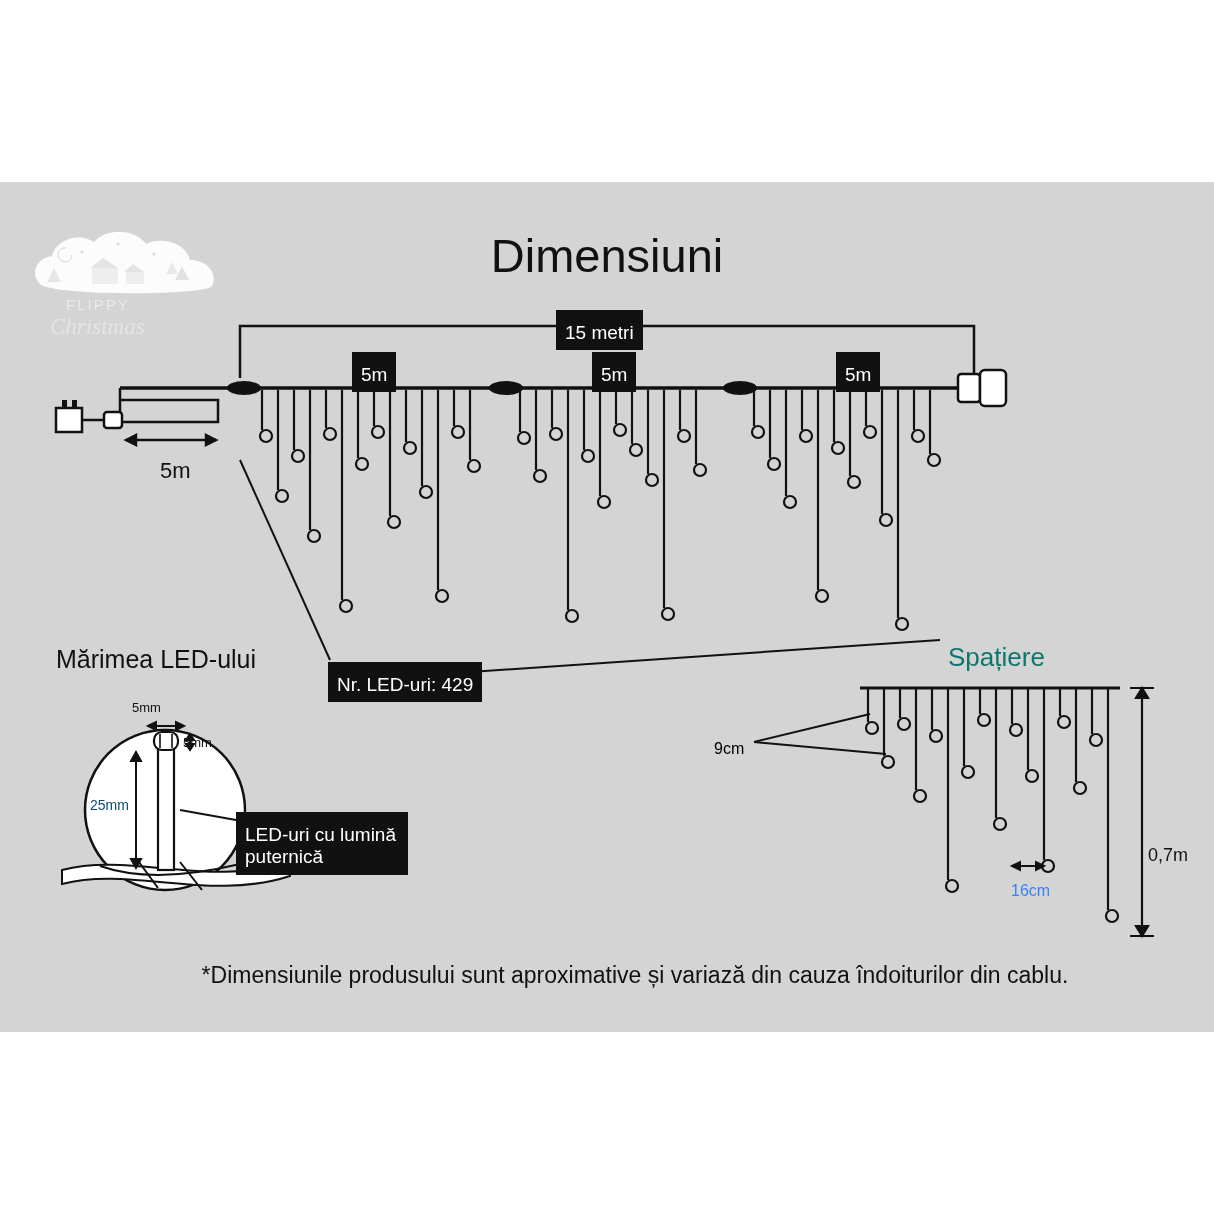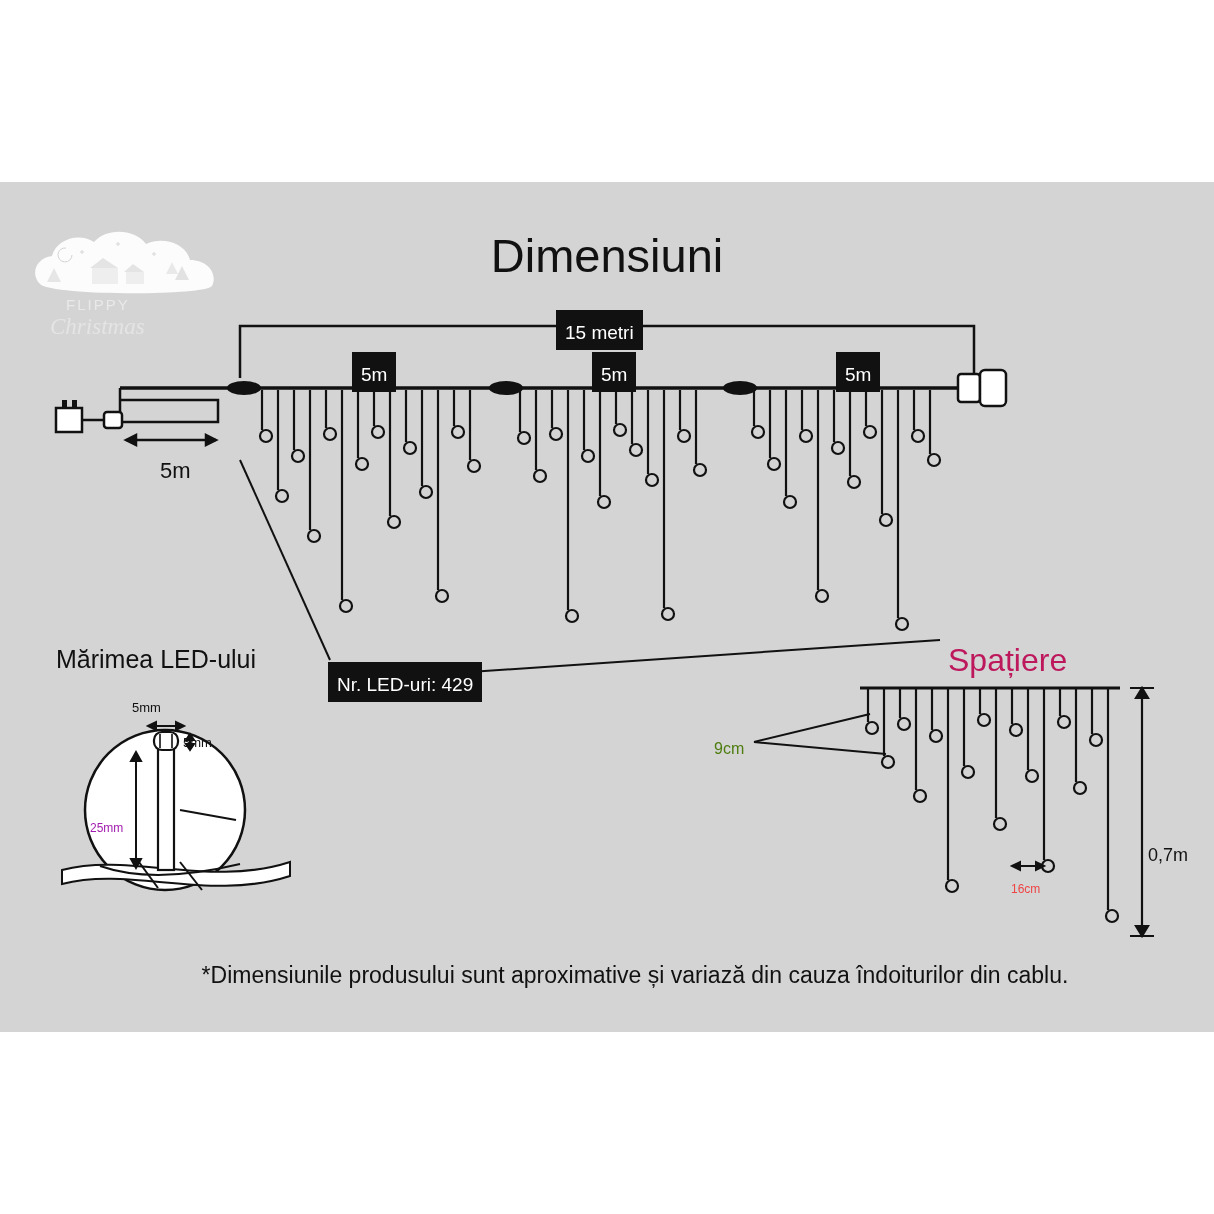--- a/index.html
+++ b/index.html
@@ -47,41 +47,41 @@
     line-height: 1.18;
     white-space: pre-line;
     box-sizing: border-box;
   }
 
   
   .plaintxt { color: #111; }
 
   #logo { left: 22px; top: 222px; width: 225px; height: 130px; }
   #sectionLed { left: 56px; top: 645px; font-size: 25px; color:#111; }
-  #sectionSpace { left: 948px; top: 642px; font-size: 32px; color:#be185d; }
+  #sectionSpace { left: 948px; top: 642px; font-size: 26px; color:#0f766e; }
   #footnote {
     left: 0; top: 962px; width: 1214px; text-align: center;
     font-size: 23px; color: #111; padding-left: 28px;
   }
 
   #dim5m { left: 160px; top: 458px; font-size: 22px; color: #111; }
 
   #chip15m { left: 556px; top: 310px; }
   #chip5m_1 { left: 352px; top: 352px; }
   #chip5m_2 { left: 592px; top: 352px; }
   #chip5m_3 { left: 836px; top: 352px; }
   #chipConect { left: 1012px; top: 352px; width: 148px; }
   #chipNr { left: 328px; top: 662px; }
   #chipLedLum { left: 236px; top: 812px; width: 172px; }
 
   #t5mm_a { left: 132px; top: 700px; font-size: 13px; color:#111; }
   #t5mm_b { left: 183px; top: 735px; font-size: 13px; color:#111; }
-  #t25mm { left: 90px; top: 797px; font-size: 12px; color:#a21caf;margin-top:24px; }
-  #t9cm { left: 714px; top: 740px; font-size: 16px; color:#4d7c0f; }
-  #t16cm { left: 1011px; top: 882px; font-size: 12px; color:#ef4444; }
+  #t25mm { left: 90px; top: 797px; font-size: 14px; color:#0c4a6e; }
+  #t9cm { left: 714px; top: 740px; font-size: 16px; color:#000000; }
+  #t16cm { left: 1011px; top: 882px; font-size: 16px; color:#3b82f6; }
   #t07m { left: 1148px; top: 797px; font-size: 18px; color:#111;margin-top:48px; }
 
   svg { display: block; }
 </style>
 </head>
 <body>
 
 <div id="stage">
 
   <div id="panel" class="abs"></div>
@@ -280,20 +280,22 @@
         <path d="M96 178 l-5 -9 l10 0 z"></path>
       </g>
 
       <path d="M140 120 L196 130" stroke="#111" stroke-width="2" fill="none"></path>
     </svg>
   </div>
 
   <div id="t5mm_a" class="abs plaintxt">5mm</div>
   <div id="t5mm_b" class="abs plaintxt">5mm</div>
   <div id="t25mm" class="abs plaintxt">25mm</div>
+  <div id="chipLedLum" class="abs chip">LED-uri cu lumină
+puternică</div>
 
   <div id="sectionSpace" class="abs plaintxt">Spațiere</div>
 
   <div class="abs" style="left:690px; top:670px; width:500px; height:290px;">
     <svg width="500" height="290" viewBox="0 0 500 290">
 
       <path d="M170 18 L430 18" stroke="#111" stroke-width="3" fill="none"></path>
 
       <g stroke="#111" stroke-width="2.2" fill="none">
         <path d="M178 18 L178 52"></path>

